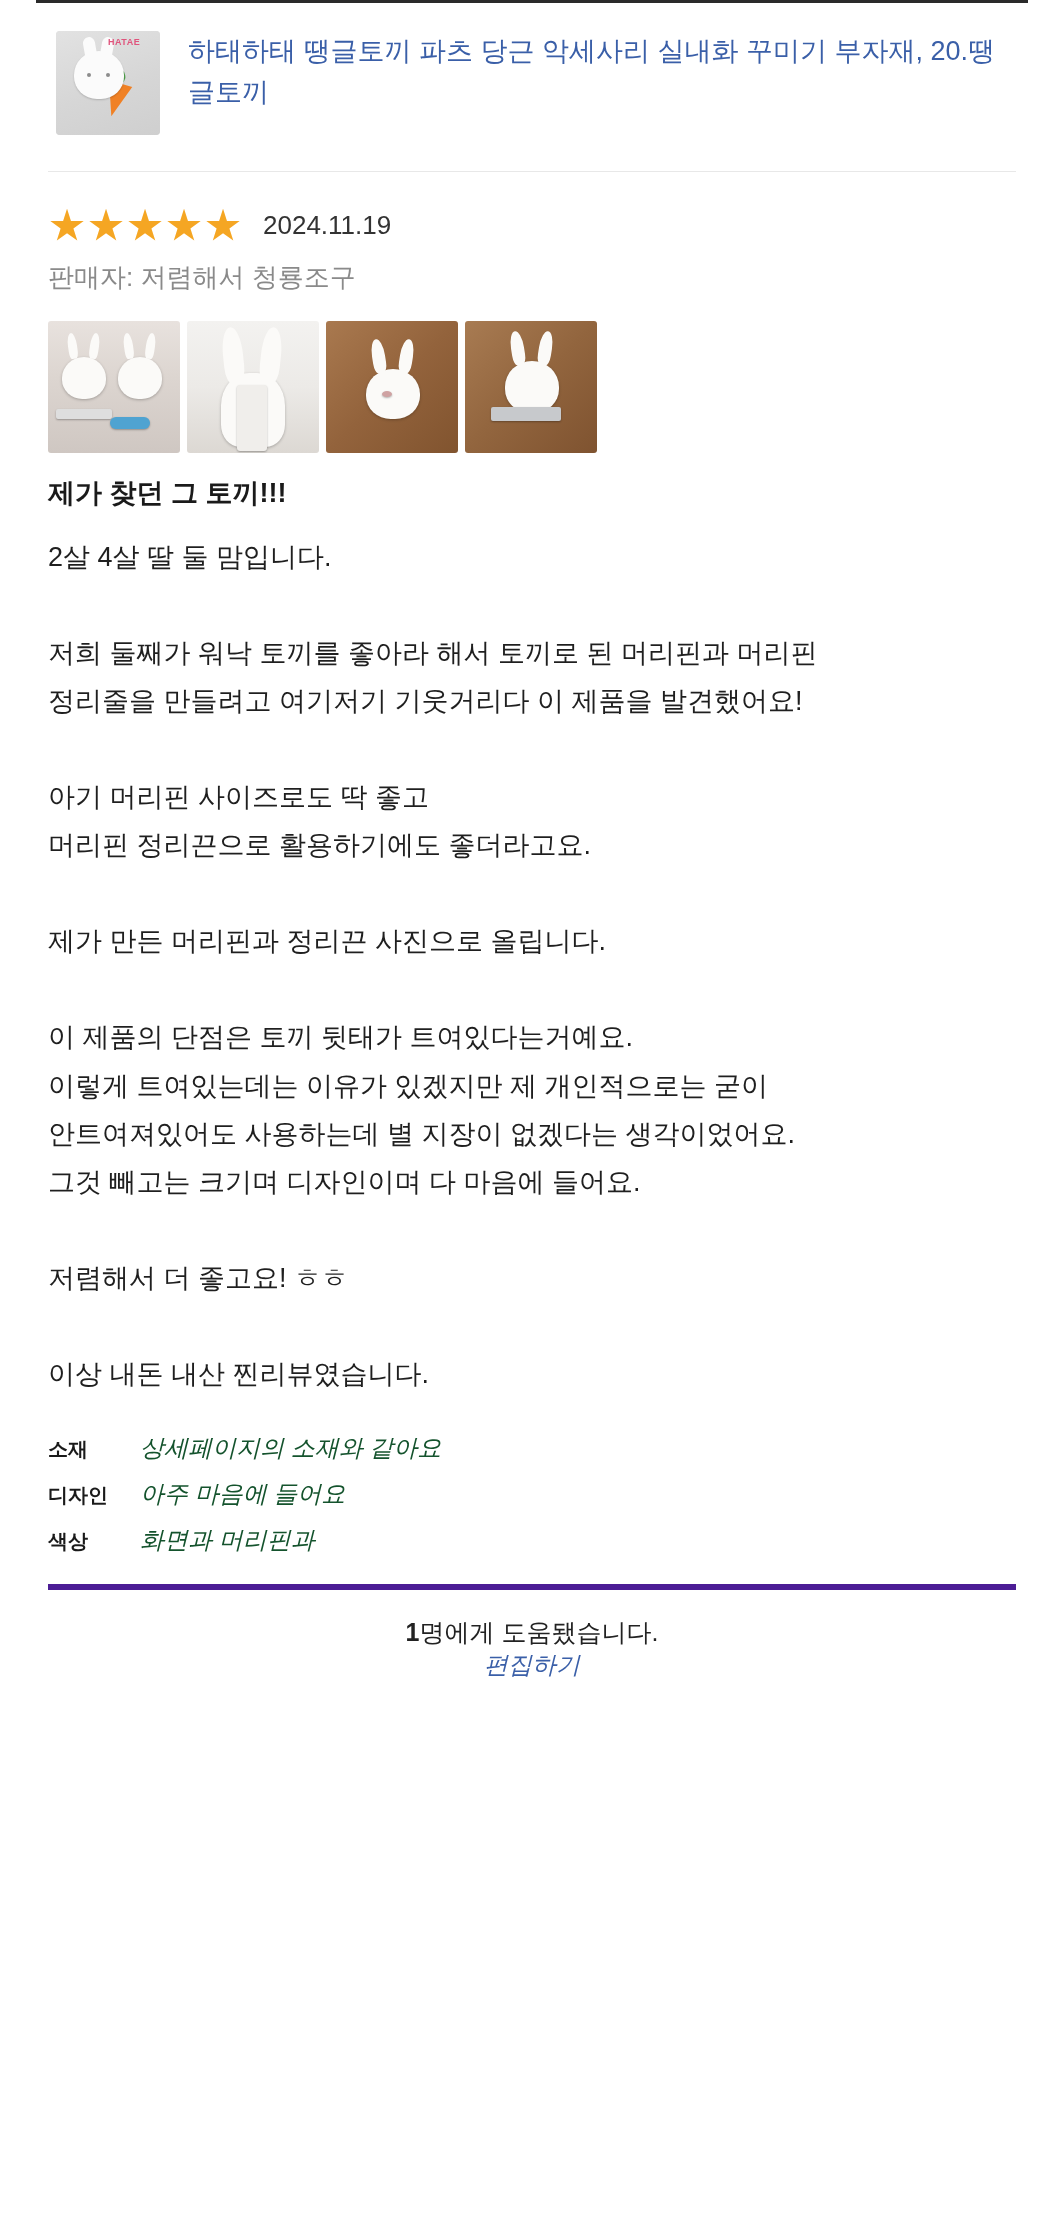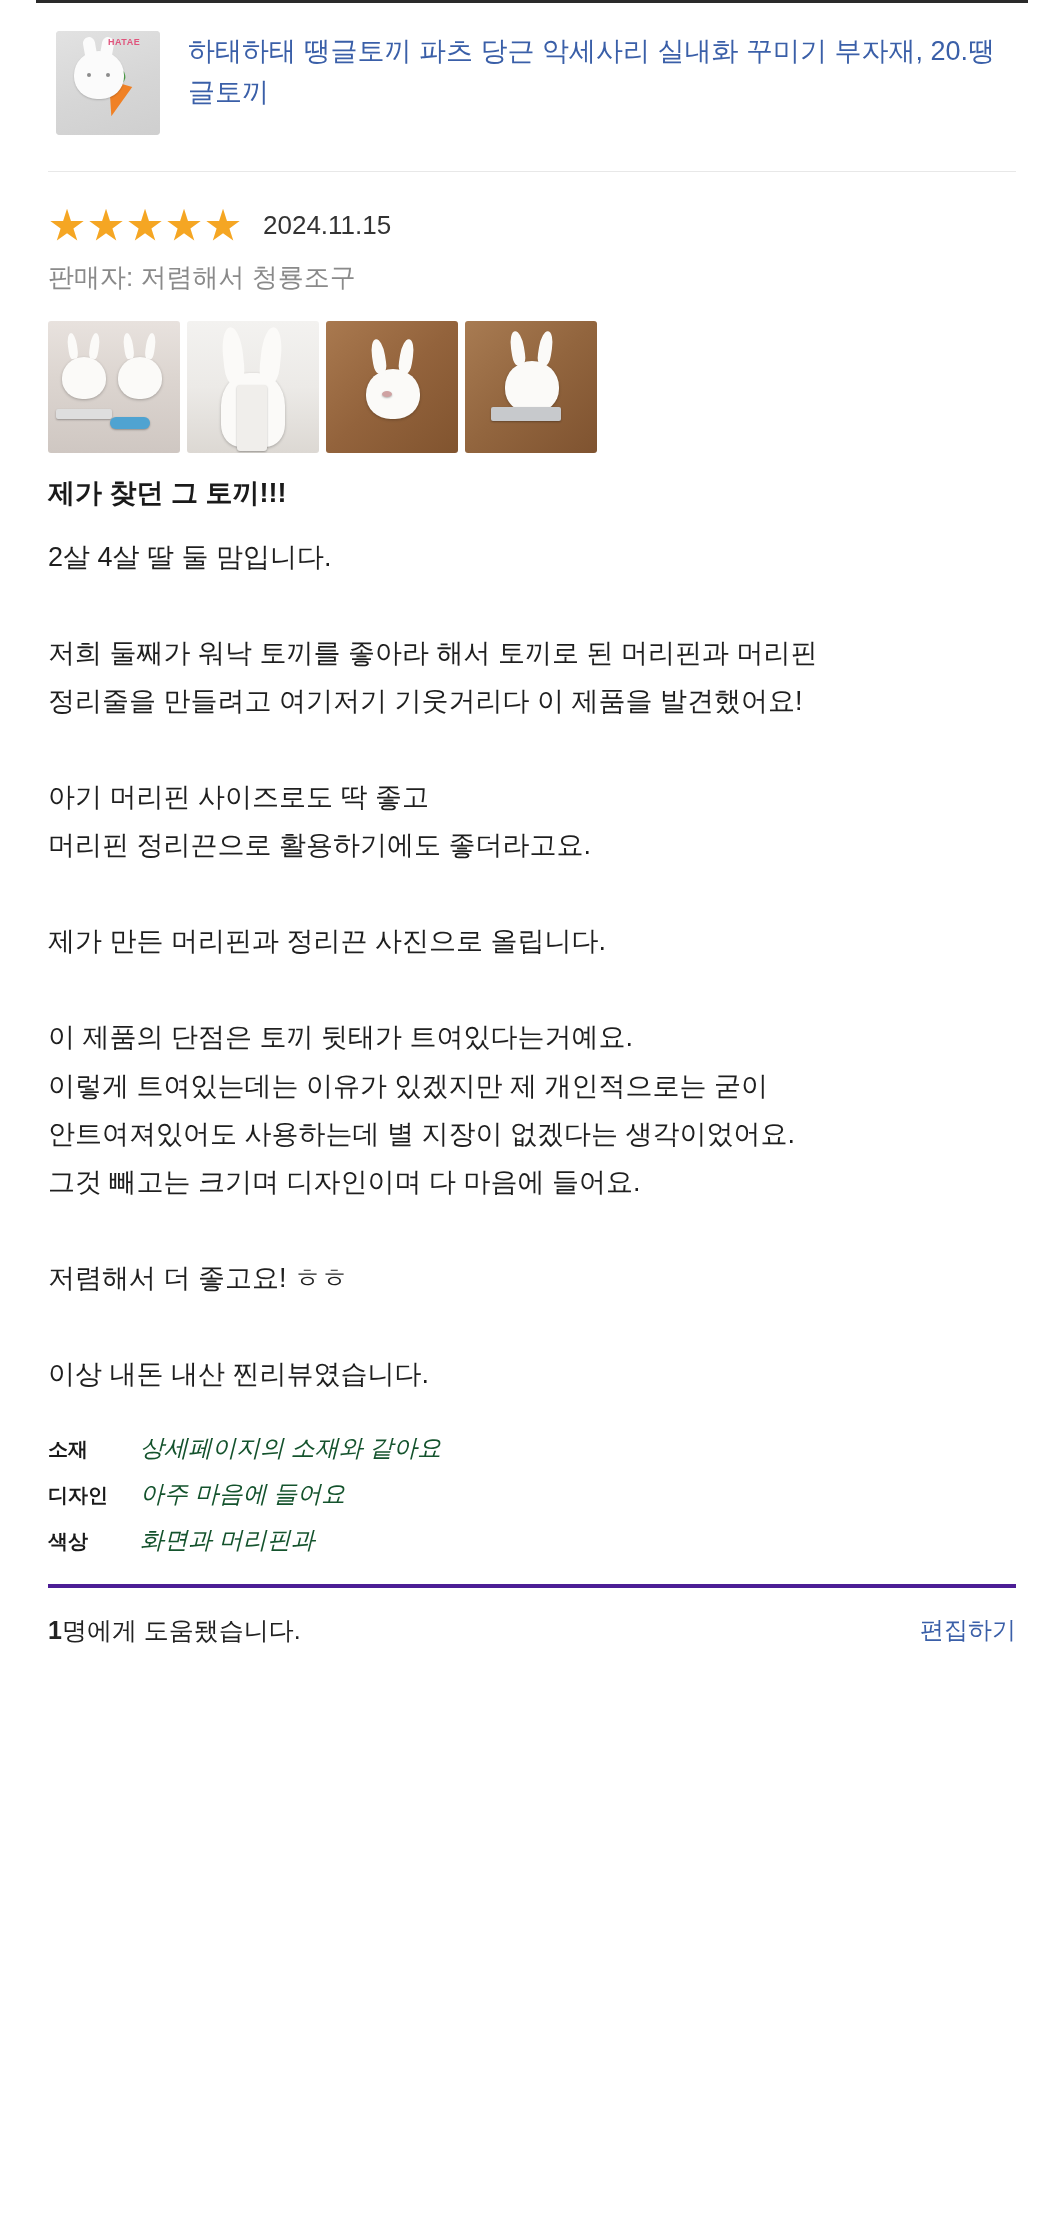--- a/index.html
+++ b/index.html
@@ -216,35 +216,37 @@
   .attr-val {
     font-size: 24px;
     color: #14532d;
     font-style: italic;
   }
 
   
   .footer {
     margin-top: 28px;
     padding-top: 26px;
-    border-top: 4px solid #4c1d95;
+    border-top: 6px solid #4c1d95;
     display: flex;
     align-items: center;
     justify-content: space-between;
     padding-bottom: 34px;
+    flex-direction: column;
   }
   .helpful {
     font-size: 25px;
     color: #222;
   }
   .helpful b { font-weight: bold; }
   .edit-link {
     font-size: 24px;
     color: #3a5fa8;
     cursor: pointer;
+    font-style: italic;
   }
 </style>
 </head>
 <body>
 
 <div class="page">
 
   <div class="top-rule"></div>
 
   <div class="content">
@@ -267,21 +269,21 @@
     </div>
 
     <div class="rating-row">
       <div class="stars">
         <span class="star">★</span>
         <span class="star">★</span>
         <span class="star">★</span>
         <span class="star">★</span>
         <span class="star">★</span>
       </div>
-      <div class="review-date">2024.11.15</div>
+      <div class="review-date">2024.11.19</div>
     </div>
 
     <div class="seller">판매자: 저렴해서 청룡조구</div>
 
     <div class="photo-strip">
 
       <div class="photo p1">
         <div class="mini-bunny" style="left:14px;top:36px;width:44px;height:42px;"></div>
         <div class="mini-ear" style="left:20px;top:12px;width:9px;height:26px;transform:rotate(-8deg);"></div>
         <div class="mini-ear" style="left:42px;top:12px;width:9px;height:26px;transform:rotate(8deg);"></div>

